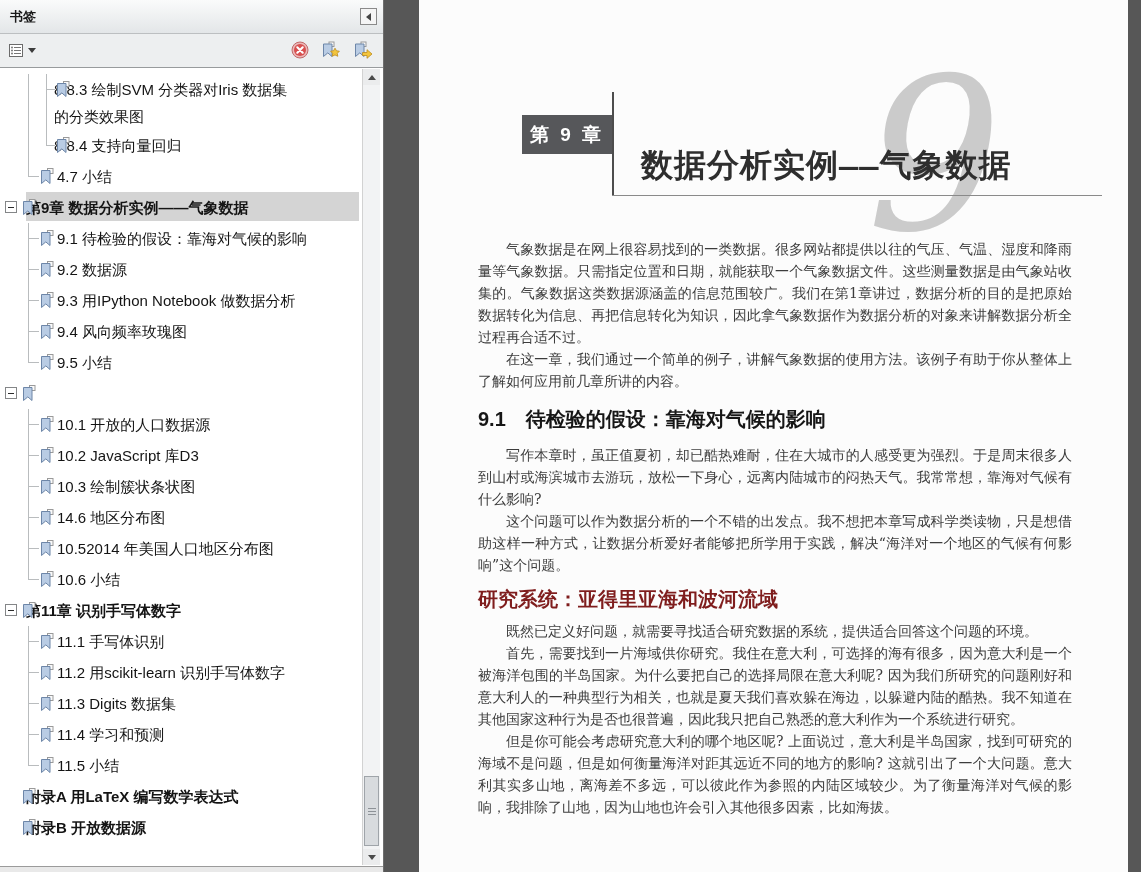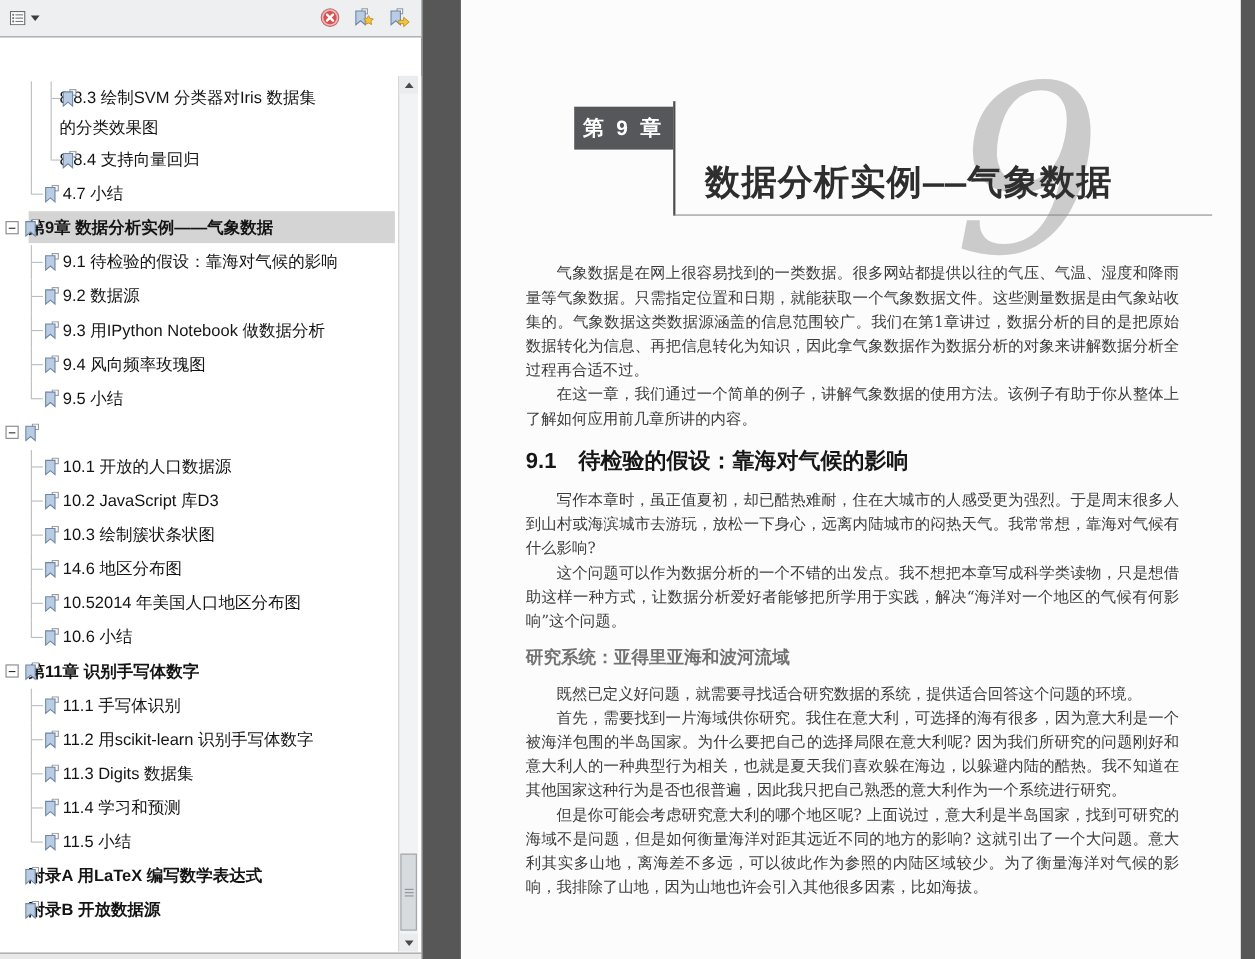--- a/index.html
+++ b/index.html
@@ -44,34 +44,40 @@
   .sb-btn { position:absolute; left:0; right:0; height:16px; background:#ebeced; display:flex; align-items:center; justify-content:center; cursor:pointer; }
   .sb-up { top:0; } .sb-down { bottom:0; }
   .sb-up i { width:0; height:0; border-left:4px solid transparent; border-right:4px solid transparent; border-bottom:5px solid #4a4a4a; }
   .sb-down i { width:0; height:0; border-left:4px solid transparent; border-right:4px solid transparent; border-top:5px solid #4a4a4a; }
   .sb-thumb { position:absolute; left:1px; right:1px; top:707px; height:70px; background:#d8dbde; border:1px solid #9fa4a9; display:flex; flex-direction:column; align-items:center; justify-content:center; gap:2px; cursor:pointer; }
   .sb-thumb i { width:8px; height:1px; background:#8d9297; }
 
   
   #page { position:absolute; left:419px; top:0; width:709px; height:872px; background:#fcfcfc; }
   .watermark { position:absolute; left:448px; top:50px; z-index:0; font-family:"DejaVu Serif","Liberation Serif",serif; font-style:italic; font-size:212px; line-height:1; color:#cbcbcb; }
-  .ch-badge { position:absolute; left:103px; top:97px; width:90px; height:39px; background:#56575a; color:#fff; font-size:19px; font-weight:bold; letter-spacing:3px; display:flex; align-items:center; justify-content:center; z-index:1; }
+  .ch-badge { position:absolute; left:103px; top:115px; width:90px; height:39px; background:#56575a; color:#fff; font-size:19px; font-weight:bold; letter-spacing:3px; display:flex; align-items:center; justify-content:center; z-index:1; }
   .ch-vline { position:absolute; left:193px; top:92px; width:2px; height:104px; background:#4d4d4d; z-index:1; }
   .ch-title { position:absolute; left:222px; top:144px; z-index:1; font-size:32px; font-weight:bold; letter-spacing:1px; color:#2e2e2e; font-family:Liberation Mono, monospace; }
   .ch-rule { position:absolute; left:193px; top:195px; width:490px; height:1px; background:#8a8a8a; z-index:1; }
 
   .page-body { position:absolute; left:59px; top:238px; width:594px; z-index:1; font-family:"DejaVu Serif","Liberation Serif",serif; color:#3c3c3c; }
   .blk-p { font-size:14px; line-height:22px; text-align:justify; text-indent:2em; }
   .blk-h1 { font-family:"Liberation Sans","DejaVu Sans",sans-serif; font-size:20px; line-height:26px; font-weight:bold; color:#161616; margin:14px 0 12px; }
-  .blk-h2 { font-family:"Liberation Sans","DejaVu Sans",sans-serif; font-size:16px; line-height:22px; font-weight:bold; color:#737373; margin:12px 0 10px; }
+  .blk-h2 { font-family:"Liberation Sans","DejaVu Sans",sans-serif; font-size:20px; line-height:22px; font-weight:bold; color:#7f1d1d; margin:12px 0 10px; }
 </style>
 </head>
 <body>
 
 <div id="panel">
+  <div class="panel-header">
+    <span class="panel-title">书签</span>
+    <span class="collapse-btn">
+        <i></i>
+      </span>
+  </div>
   <div class="panel-toolbar">
     <span class="opt-btn">
       <svg width="15" height="13" viewBox="0 0 15 13">
         <rect x="0.5" y="0.5" width="13" height="12" fill="#ffffff" stroke="#6b6b6b"></rect>
         <circle cx="3" cy="3.5" r="1" fill="#777"></circle>
           <circle cx="3" cy="6.5" r="1" fill="#777"></circle>
           <circle cx="3" cy="9.5" r="1" fill="#777"></circle>
         <rect x="5" y="3" width="7" height="1" fill="#777"></rect>
           <rect x="5" y="6" width="7" height="1" fill="#777"></rect>
           <rect x="5" y="9" width="7" height="1" fill="#777"></rect>

